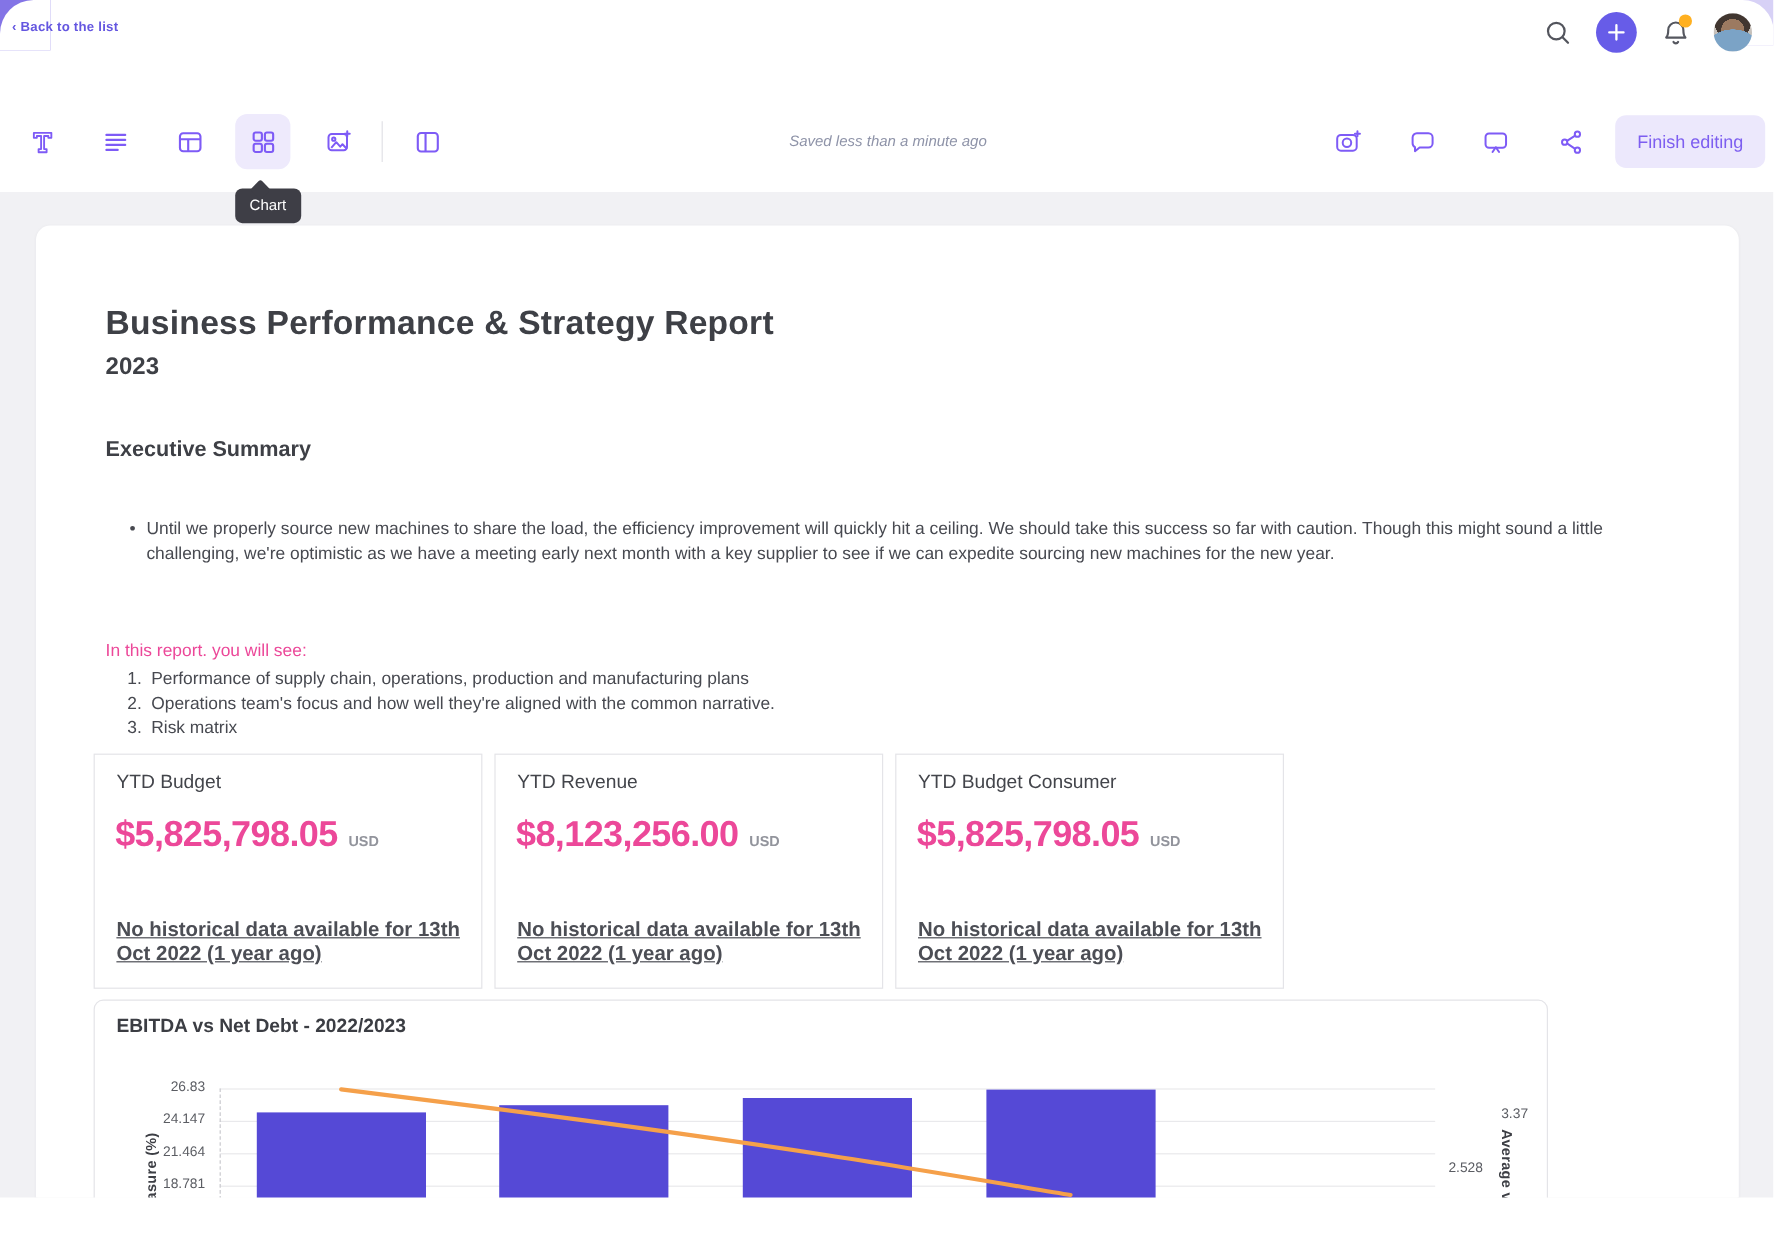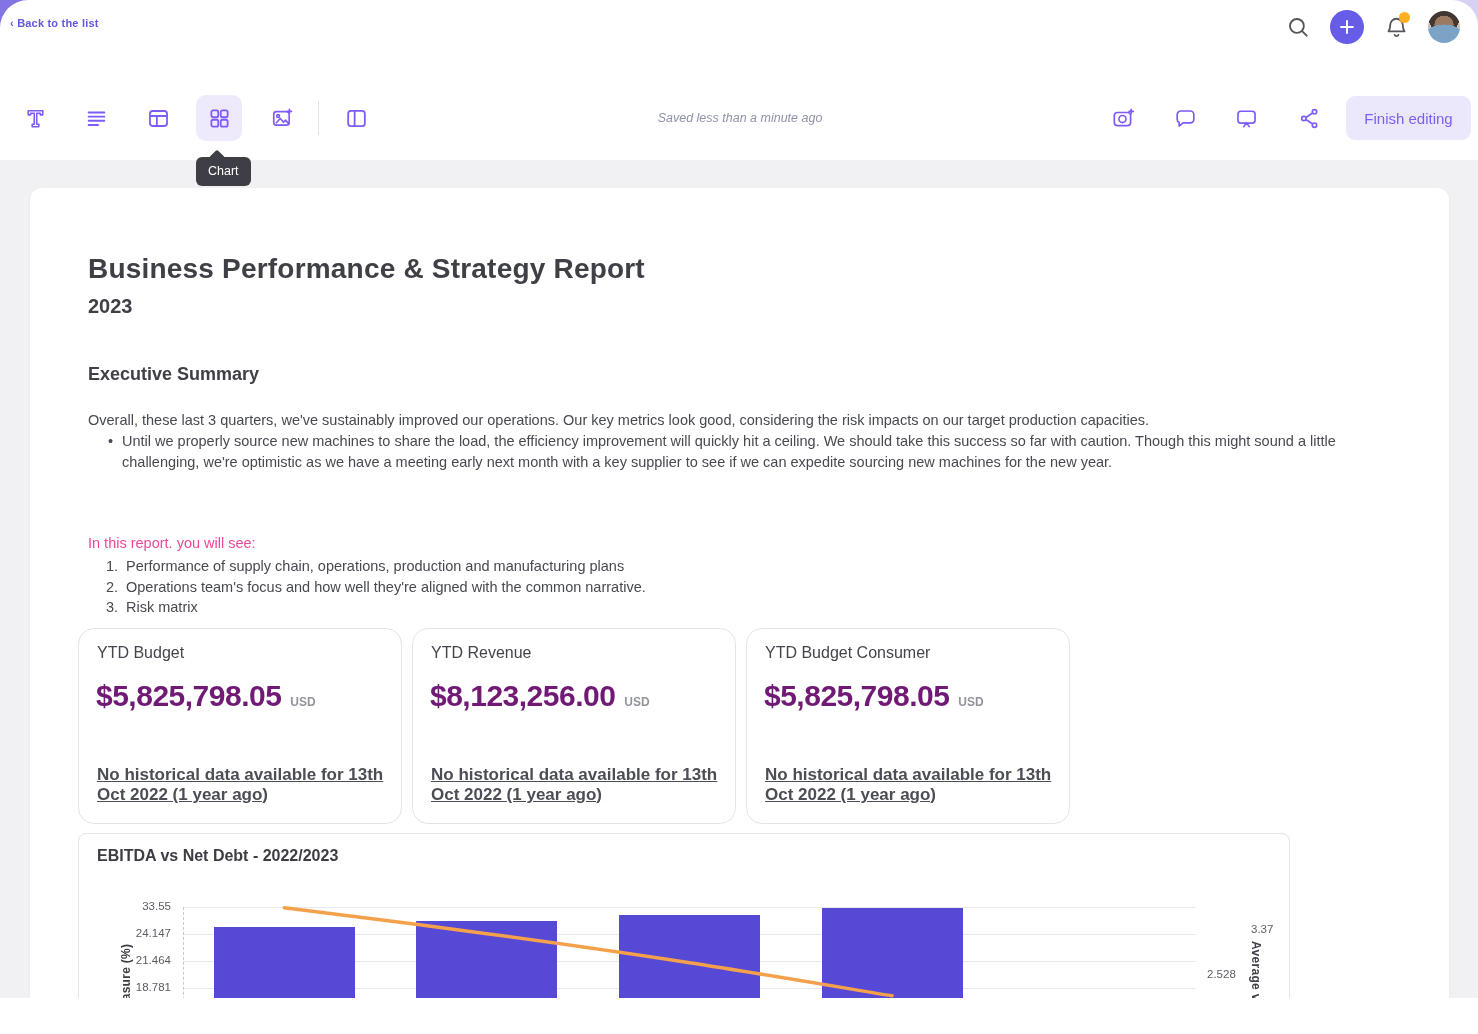--- a/index.html
+++ b/index.html
@@ -55,24 +55,24 @@
   .bullet-list { position:absolute; left:100px; top:431px; width:1290px; list-style:none; }
   .bullet-list li { position:relative; padding-left:22px; font-size:14.5px; color:#474950; line-height:20.5px; }
   .bullet-list li::before { content:'•'; position:absolute; left:8px; top:0; color:#474950; }
   .list-intro { position:absolute; left:88px; top:535px; font-size:14.5px; color:#ec4899; }
   .num-list { position:absolute; left:106px; top:556px; width:1280px; list-style:none; counter-reset:n; }
   .num-list li { counter-increment:n; padding-left:20px; position:relative; font-size:14.5px; color:#474950; line-height:20.5px; }
   .num-list li::before { content:counter(n) "."; position:absolute; left:0; top:0; }
 
   
   .cards-row { position:absolute; left:78px; top:628px; display:flex; gap:10px; }
-  .metric-card { width:324px; height:196px; background:#fff; border:1px solid #e4e4e8; border-radius:16px; position:relative; cursor:pointer; }
+  .metric-card { width:324px; height:196px; background:#fff; border:1px solid #e4e4e8; border-radius:0; position:relative; cursor:pointer; }
   .metric-label { position:absolute; left:18px; top:15px; font-size:16px; font-weight:500; color:#43454b; }
   .metric-value-row { position:absolute; left:17px; top:50px; display:flex; align-items:baseline; gap:9px; }
-  .metric-value { font-size:30px; font-weight:bold; color:#701a75; letter-spacing:-.5px; }
+  .metric-value { font-size:30px; font-weight:bold; color:#ec4899; letter-spacing:-.5px; }
   .metric-currency { font-size:12px; font-weight:bold; color:#92949c; }
   .metric-footnote { position:absolute; left:18px; bottom:18px; font-size:17px; font-weight:bold; color:#4c4e55;text-decoration:underline; }
 
   
   .chart-card { position:absolute; left:78px; top:833px; width:1212px; height:400px; background:#fff; border:1px solid #e4e4e8; border-radius:8px; overflow:hidden; }
   .chart-title { position:absolute; left:18px; top:13px; font-size:16px; font-weight:600; color:#3b3d43; }
   .gridline { position:absolute; height:1px; background:#e9e9ec; }
   .axis-dashed { position:absolute; border-left:1px dashed #c9c9ce; width:0; }
   .tick-label { position:absolute; font-size:11.5px; color:#5b5d63; }
   .tick-left { text-align:right; width:46px; }
@@ -188,21 +188,20 @@
   <button class="finish-btn">Finish editing</button>
 
   <div class="workspace-bg"></div>
   <div class="page-card"></div>
 
   <div class="tooltip">Chart</div>
 
   <div class="doc-title">Business Performance &amp; Strategy Report</div>
   <div class="doc-subtitle">2023</div>
   <div class="section-heading">Executive Summary</div>
-  <div class="intro-para">Overall, these last 3 quarters, we've sustainably improved our operations. Our key metrics look good, considering the risk impacts on our target production capacities.</div>
   <ul class="bullet-list">
     <li>Until we properly source new machines to share the load, the efficiency improvement will quickly hit a ceiling. We should take this success so far with caution. Though this might sound a little challenging, we're optimistic as we have a meeting early next month with a key supplier to see if we can expedite sourcing new machines for the new year.</li>
   </ul>
   <div class="list-intro">In this report. you will see:</div>
   <ol class="num-list">
     <li>Performance of supply chain, operations, production and manufacturing plans</li>
     <li>Operations team's focus and how well they're aligned with the common narrative.</li>
     <li>Risk matrix</li>
   </ol>
 
@@ -232,21 +231,21 @@
       <div class="metric-footnote">No historical data available for 13th Oct 2022 (1 year ago)</div>
     </div>
   </div>
 
   <div class="chart-card">
     <div class="chart-title">EBITDA vs Net Debt - 2022/2023</div>
     <div id="chart-plot"></div>
     <div class="y-axis-label-left">Unit of measure (%)</div>
     <div class="y-axis-label-right">Average value</div>
   <div class="gridline" style="left: 104px; top: 73px; width: 1013px;"></div>
-      <div class="tick-label tick-left" style="left: 46px; top: 66px;">33.55</div>
+      <div class="tick-label tick-left" style="left: 46px; top: 66px;">26.83</div>
       <div class="gridline" style="left: 104px; top: 100px; width: 1013px;"></div>
       <div class="tick-label tick-left" style="left: 46px; top: 93px;">24.147</div>
       <div class="gridline" style="left: 104px; top: 127px; width: 1013px;"></div>
       <div class="tick-label tick-left" style="left: 46px; top: 120px;">21.464</div>
       <div class="gridline" style="left: 104px; top: 154px; width: 1013px;"></div>
       <div class="tick-label tick-left" style="left: 46px; top: 147px;">18.781</div>
       <div class="gridline" style="left: 104px; top: 181px; width: 1013px;"></div>
       <div class="tick-label tick-left" style="left: 46px; top: 174px;">16.098</div>
       <div class="tick-label" style="left: 1172px; top: 66px; margin-top: 23px;">3.37</div>
       <div class="tick-label" style="left: 1128px; top: 134px;">2.528</div>

